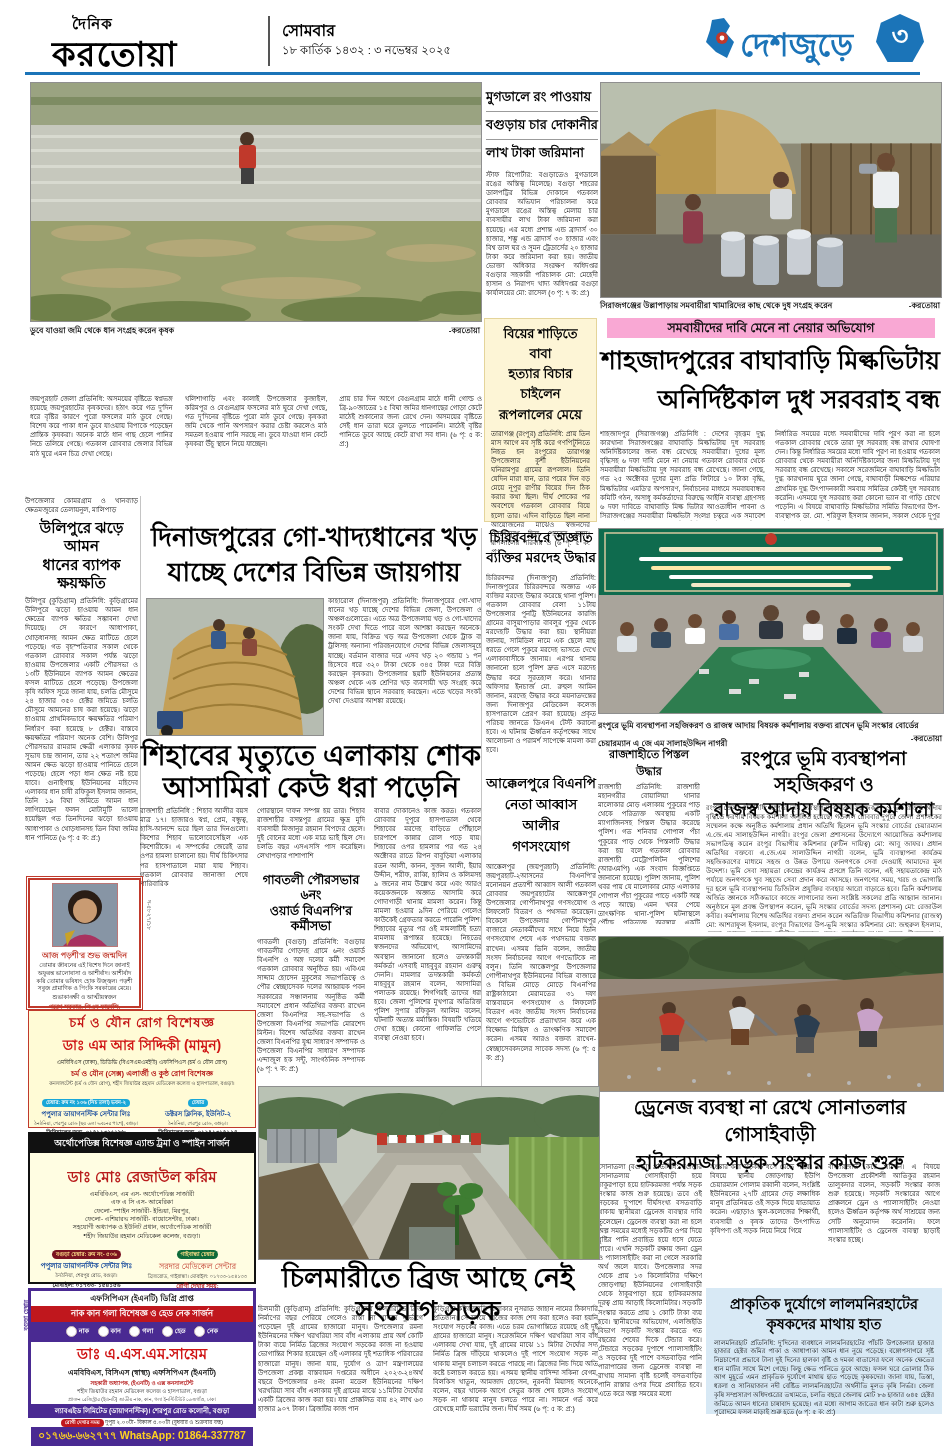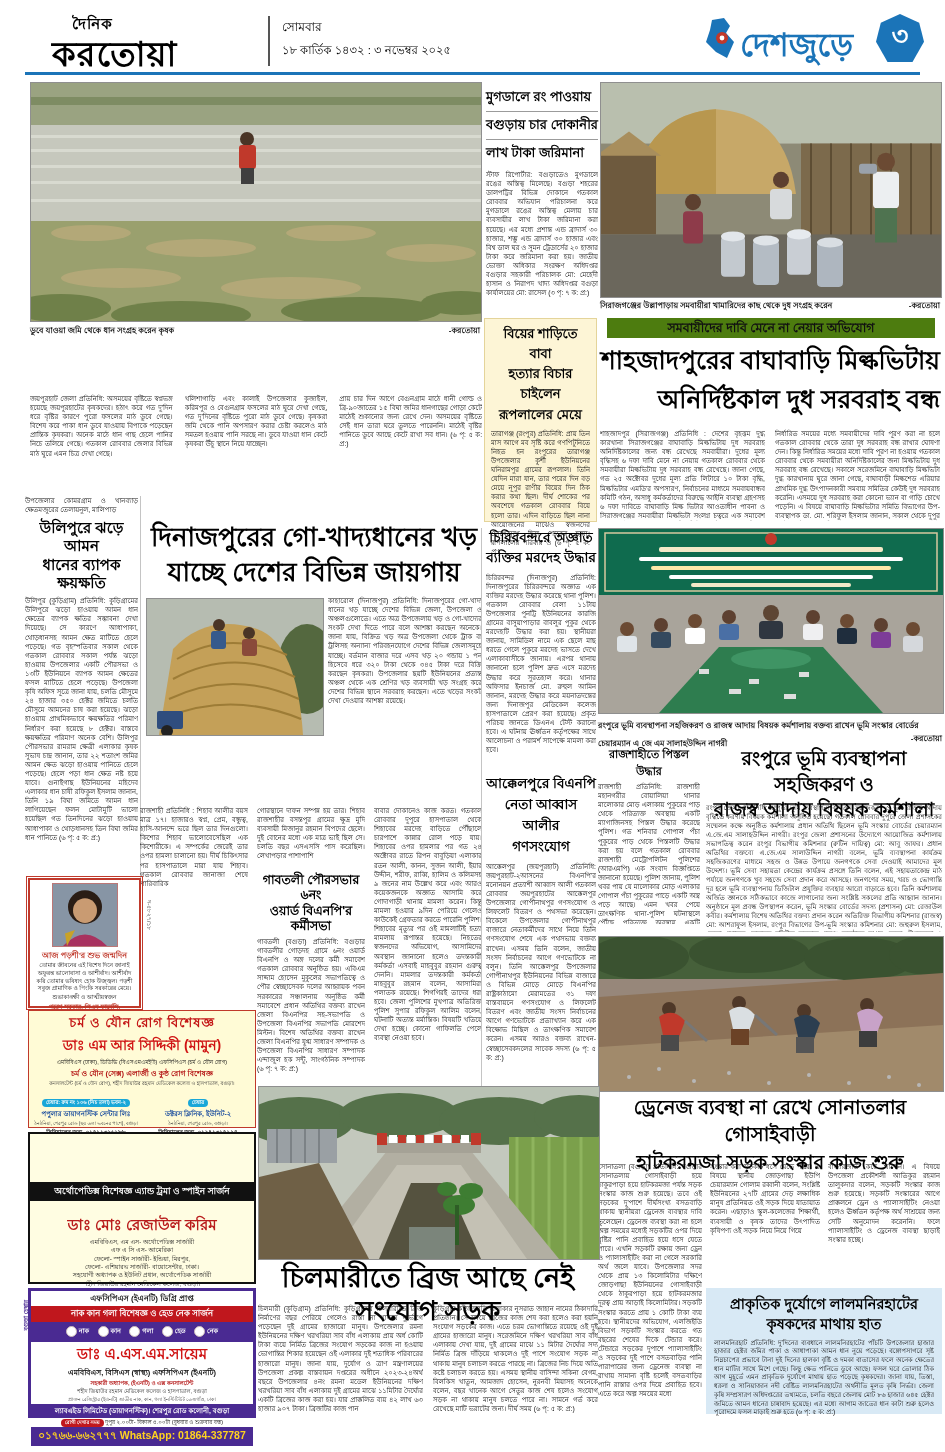--- a/index.html
+++ b/index.html
@@ -6,21 +6,21 @@
   .page{position:relative;width:945px;height:1452px;background:#fff;margin:0 auto;
         font-family:"Liberation Sans",sans-serif;overflow:hidden;}
   .a{position:absolute;}
   .b{font-size:6.8px;line-height:1.34;text-align:justify;color:#0e0e0e;overflow:hidden;}
   .hk{font-weight:bold;text-align:center;white-space:pre-line;color:#000;line-height:1.22;}
   .red{color:#c41616;}
   .cap{font-size:8px;font-weight:bold;color:#111;}
   .ph{border:1px solid #8f8f8f;background:#d8d8d0;overflow:hidden;}
   .ph svg{display:block;width:100%;height:100%;}
   .vrule{background:#c4c4c4;width:1px;}
-  .kicker{background:#4d7c0f;font-weight:bold;font-size:12.5px;text-align:center;line-height:20px;color:#111;}
+  .kicker{background:#f9a8d4;font-weight:bold;font-size:12.5px;text-align:center;line-height:20px;color:#111;}
   .mug-h div{font-size:13px;font-weight:bold;padding:3px 0;border-bottom:1px solid #9b9b9b;color:#000;}
   .mug-h div:last-child{border-bottom:none;}
   .ybox{background:#fdf5d6;border:1px solid #e4d49a;}
   .bluebox{background:#d8e9f5;}
   .adb{box-sizing:border-box;}
   .pill{display:inline-block;border-radius:7px;padding:0 4px;font-weight:bold;}
   .masttop{font-size:15px;font-weight:bold;color:#000;letter-spacing:1px;}
   .mastmain{font-size:34px;font-weight:bold;color:#000;line-height:1;letter-spacing:1px;}
   .badge{clip-path:polygon(50% 0,90% 18%,100% 58%,76% 100%,24% 100%,0 58%,10% 18%);
          background:#1b74b8;color:#fff;font-size:26px;font-weight:bold;
@@ -31,21 +31,21 @@
 </head>
 <body>
 
 <div class="page">
 
   <div class="a" style="left:52px;top:12px;width:210px;">
     <div class="masttop" style="padding-left:20px;">দৈনিক</div>
     <div class="mastmain">করতোয়া</div>
   </div>
   <div class="a" style="left:268px;top:16px;width:2px;height:50px;background:#555;"></div>
-  <div class="a" style="left:282px;top:18px;font-size:12px;font-weight:normal;color:#000;">সোমবার</div>
+  <div class="a" style="left:282px;top:18px;font-size:16px;font-weight:bold;color:#000;">সোমবার</div>
   <div class="a" style="left:282px;top:42px;font-size:11.5px;color:#000;">১৮ কার্তিক ১৪৩২ : ৩ নভেম্বর ২০২৫</div>
   <div class="a" style="left:702px;top:18px;width:36px;height:44px;">
     <svg viewBox="0 0 36 44">
         <path d="M10,2 L22,0 L28,8 L24,15 L32,24 L25,40 L14,34 L4,24 L8,12 Z" fill="#1b74b8"></path>
         <circle cx="20" cy="20" r="6" fill="#c0392b"></circle>
         <circle cx="20" cy="20" r="2.4" fill="#fff"></circle>
       </svg>
   </div>
   <div class="a" style="left:740px;top:20px;font-size:32px;font-weight:bold;color:#1b74b8;">দেশজুড়ে</div>
   <div class="a badge" style="left:876px;top:14px;width:48px;height:48px;">৩</div>
@@ -186,20 +186,22 @@
       <circle cx="72" cy="26" r="6" fill="#4a3526"></circle>
         <rect x="64" y="32" width="15" height="18" rx="3" fill="#365a8c"></rect>
       <circle cx="102" cy="34" r="6" fill="#4a3526"></circle>
         <rect x="95" y="40" width="15" height="17" rx="3" fill="#8a4a3a"></rect>
       <rect x="10" y="112" width="26" height="18" rx="2" fill="#2f4d7e"></rect>
         <circle cx="20" cy="132" r="6" fill="#222"></circle>
     </svg>
   </div>
   <div class="a b" style="left:328px;top:596px;width:154px;height:140px;">কাহারোল (দিনাজপুর) প্রতিনিধি: দিনাজপুরের গো-খাদ্য ধানের খড় যাচ্ছে দেশের বিভিন্ন জেলা, উপজেলা ও অঞ্চলগুলোতে। এতে অত্র উপজেলায় খড় ও গো-খাদ্যের সংকট দেখা দিতে পারে বলে আশঙ্কা করছেন অনেকে। জানা যায়, বিক্রিত খড় অত্র উপজেলা থেকে ট্রাক বা ট্রলিসহ অন্যান্য পরিবহনযোগে দেশের বিভিন্ন জেলাসমূহে যাচ্ছে। বর্তমান বাজার দরে এসব খড় ২০ গন্ডায় ১ পন হিসেবে ধরে ৩২০ টাকা থেকে ৩৪৫ টাকা দরে বিক্রি করছেন কৃষকরা। উপজেলার ছয়টি ইউনিয়নের প্রত্যন্ত অঞ্চল থেকে এক শ্রেণির খড় ব্যবসায়ী খড় সংগ্রহ করে দেশের বিভিন্ন স্থানে সরবরাহ করছেন। এতে খড়ের সংকট দেখা দেওয়ার আশঙ্কা রয়েছে।</div>
 
+  <div class="a hk" style="left:140px;top:740px;width:342px;font-size:28px;line-height:1.15;">শিহাবের মৃত্যুতে এলাকায় শোক
+আসামিরা কেউ ধরা পড়েনি</div>
   <div class="a" style="left:140px;top:806px;width:342px;height:280px;display:flex;gap:9px;">
     <div class="b" style="flex:1;height:196px;">রাজশাহী প্রতিনিধি : শিহাব আলীর বয়স মাত্র ১৭। হাজারও স্বপ্ন, প্রেম, বন্ধুত্ব, হাসি-আনন্দে ভরে ছিল তার দিনগুলো। কিশোর শিহাব ভালোবেসেছিল এক কিশোরীকে। এ সম্পর্কের জেরেই তার ওপর হামলা চালানো হয়। দীর্ঘ চিকিৎসার পর হাসপাতালে মারা যায় শিহাব। গতকাল রোববার জানাজা শেষে পারিবারিক</div>
     <div style="flex:1;overflow:hidden;">
       <div class="b" style="height:62px;">গোরস্থানে দাফন সম্পন্ন হয় তার। শিহাব রাজশাহীর বসন্তপুর গ্রামের ক্ষুদ্র মুদি ব্যবসায়ী মিজানুর রহমান বিপদের ছেলে। দুই বোনের মধ্যে এক মাত্র ভাই ছিল সে। চলতি বছর এসএসসি পাস করেছিল। লেখাপড়ার পাশাপাশি</div>
       <div class="hk" style="font-size:12.5px;margin:5px 0 3px;">গাবতলী পৌরসভার ৬নং
 ওয়ার্ড বিএনপি'র
 কর্মীসভা</div>
       <div class="b" style="height:158px;">গাবতলী (বগুড়া) প্রতিনিধি: বগুড়ার গাবতলীর গোড়দহ গ্রামে ৬নং ওয়ার্ড বিএনপি ও অঙ্গ দলের কর্মী সমাবেশ গতকাল রোববার অনুষ্ঠিত হয়। এবিএম সাদ্দাম হোসেন মুকুলের সভাপতিত্বে ও পৌর স্বেচ্ছাসেবক দলের আহ্বায়ক পবন সরকারের সঞ্চালনায় অনুষ্ঠিত কর্মী সমাবেশে প্রধান অতিথির বক্তব্য রাখেন জেলা বিএনপির সহ-সভাপতি ও উপজেলা বিএনপির সভাপতি মোরশেদ মিল্টন। বিশেষ অতিথির বক্তব্য রাখেন জেলা বিএনপির যুগ্ম সাধারণ সম্পাদক ও উপজেলা বিএনপির সাধারণ সম্পাদক এন্দাজুল হক সন্টু, সাংগঠনিক সম্পাদক (৬ পৃ: ৭ ক: প্র:)</div>
     </div>
     <div class="b" style="flex:1;height:280px;">বাবার দোকানেও কাজ করত। গতকাল রোববার দুপুরে হাসপাতাল থেকে শিহাবের মরদেহ বাড়িতে পৌঁছালে চারপাশে কান্নার রোল পড়ে যায়। শিহাবের ওপর হামলার পর গত ২৪ অক্টোবর রাতে রিপন বাবুড়িয়া এলাকার রতন আলী, কানন, সুজন আলী, ইয়ার উদ্দীন, শরীফ, রাব্বি, হালিম ও কলিমসহ ৯ জনের নাম উল্লেখ করে এবং আরও কয়েকজনকে অজ্ঞাত আসামি করে গোদাগাড়ী থানায় মামলা করেন। কিন্তু মামলা হওয়ার ৯দিন পেরিয়ে গেলেও কাউকেই গ্রেফতার করতে পারেনি পুলিশ। শিহাবের মৃত্যুর পর ওই মামলাটিই হত্যা মামলায় রূপান্তর হয়েছে। নিহতের স্বজনদের অভিযোগ, আসামিদের অবস্থান জানানো হলেও তদন্তকারী কর্মকর্তা এসবাই মাহবুবুর রহমান গুরুত্ব দেননি। মামলার তদন্তকারী কর্মকর্তা মাহবুবুর রহমান বলেন, আসামিরা পলাতক রয়েছে। শিগগিরই তাদের ধরা হবে। জেলা পুলিশের মুখপাত্র অতিরিক্ত পুলিশ সুপার রফিকুল আলিম বলেন, ঘটনাটি অত্যন্ত মর্মান্তিক। বিষয়টি খতিয়ে দেখা হচ্ছে। কোনো গাফিলতি পেলে ব্যবস্থা নেওয়া হবে।</div>
@@ -419,21 +421,21 @@
         <div style="font-size:6.8px;font-weight:bold;color:#14489c;">ডক্টরস ক্লিনিক, ইউনিট-২</div>
         <div style="font-size:4.8px;color:#333;">ঠনঠনিয়া, শেরপুর রোড, বগুড়া।</div>
         <div style="font-size:5.6px;font-weight:bold;color:#111;">সিরিয়ালের জন্য- ০১৯৭১৩১৭১২৪</div>
         <div class="pill" style="background:#8e2020;color:#ffe08a;font-size:5.4px;">রোগী দেখার সময়</div>
         <div style="font-size:4.8px;color:#333;">প্রতিদিন বিকাল ৪:৩০টা হতে রাত ৯টা (মঙ্গলবার বন্ধ)</div>
       </div>
     </div>
   </div>
 
   <div class="a adb" style="left:28px;top:1132px;width:228px;height:152px;border:2px solid #111;background:#fffde2;box-sizing:border-box;text-align:center;">
-    <div style="background:#111;color:#fff;font-size:9px;font-weight:bold;padding:2px 0;margin-top:48px;">অর্থোপেডিক্স বিশেষজ্ঞ এ্যান্ড ট্রমা ও স্পাইন সার্জন</div>
+    <div style="background:#111;color:#fff;font-size:9px;font-weight:bold;padding:2px 0;">অর্থোপেডিক্স বিশেষজ্ঞ এ্যান্ড ট্রমা ও স্পাইন সার্জন</div>
     <div style="font-size:15px;font-weight:bold;color:#b91c1c;margin-top:12px;">ডাঃ মোঃ রেজাউল করিম</div>
     <div style="font-size:6.2px;color:#111;white-space:pre-line;line-height:1.35;">এমবিবিএস, এম এস- অর্থোপেডিক্স সার্জারী
 এফ এ সি এস- আমেরিকা
 ফেলো- স্পাইন সার্জারী- ইন্ডিয়া, মিরপুর,
 ফেলো- এশিয়ারভ সার্জারী- বায়োসেন্টার, ঢাকা।
 সহযোগী অধ্যাপক ও ইউনিট প্রধান, অর্থোপেডিক সার্জারী
 শহীদ জিয়াউর রহমান মেডিকেল কলেজ, বগুড়া।</div>
     <div style="display:flex;gap:4px;padding:2px 3px;">
       <div style="flex:1;">
         <div class="pill" style="background:#7a1220;color:#ffe08a;font-size:5.6px;">বগুড়া চেম্বার: রুম নং- ৫০৬</div>

